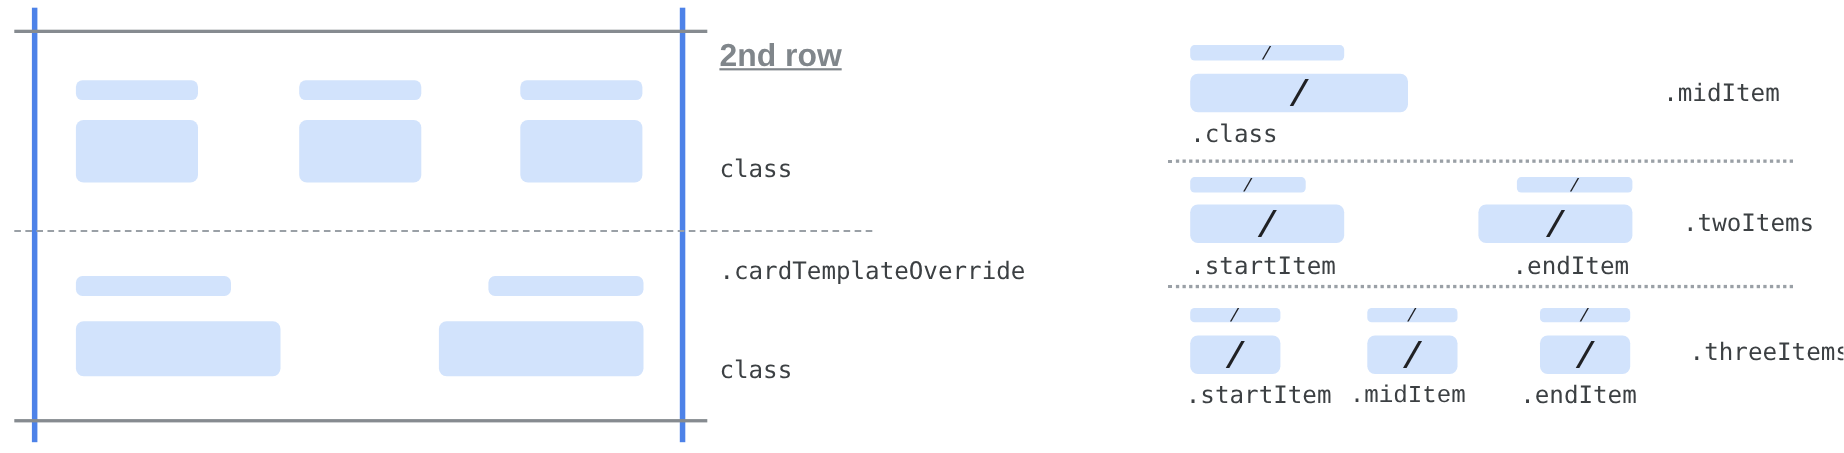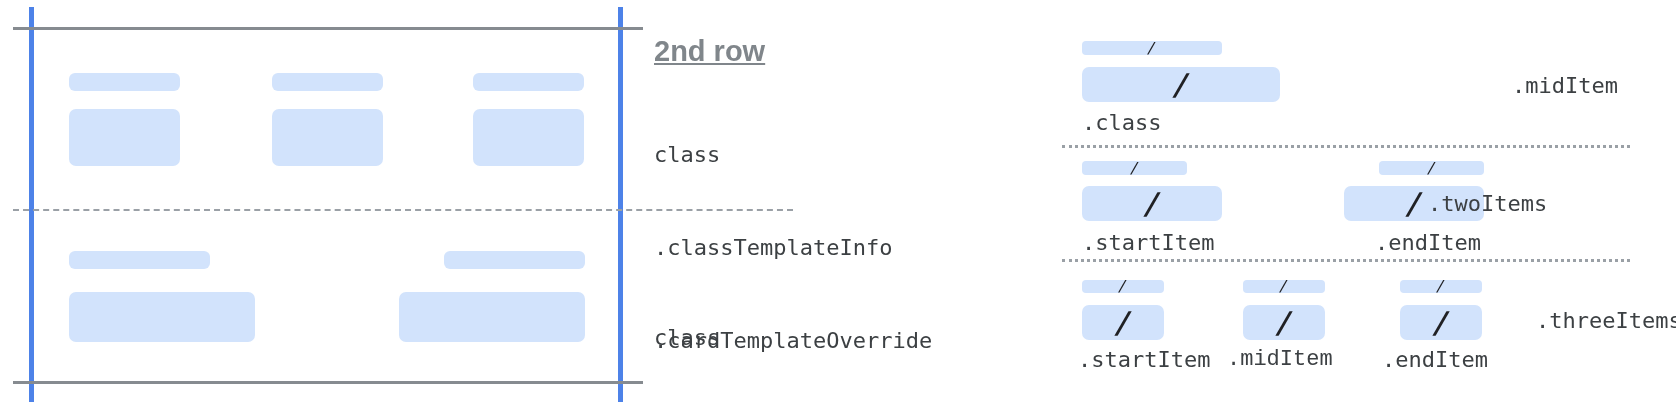--- a/index.html
+++ b/index.html
@@ -61,21 +61,20 @@
     <div class="bar big" style="left:69px;top:292px;width:186px;height:50px;"></div>
     <div class="bar" style="left:444px;top:251px;width:141px;height:18px;"></div>
     <div class="bar big" style="left:399px;top:292px;width:186px;height:50px;"></div>
   </div>
 
   <div class="dashline" style="left:13px;top:209px;width:780px;"></div>
 
   <div class="heading" style="left:654px;top:36px;">2nd row</div>
   <div class="code" style="left:654px;top:77px;">
     <div>class</div>
-    <div>.classTemplateInfo</div>
     <div>.cardTemplateOverride</div>
     
   </div>
 
   <div class="code" style="left:654px;top:260px;">
     <div>class</div>
     
     
     
   </div>
@@ -101,21 +100,21 @@
       <span class="slash lg">/</span>
     </div>
     <div class="bar" style="left:1379px;top:161px;width:105px;height:14px;border-radius:4px;">
       <span class="slash sm">/</span>
     </div>
     <div class="bar big" style="left:1344px;top:186px;width:140px;height:35px;">
       <span class="slash lg">/</span>
     </div>
     <div class="mono-label" style="left:1082px;top:232px;">.startItem</div>
     <div class="mono-label" style="left:1375px;top:232px;">.endItem</div>
-    <div class="mono-label" style="left:1428px;top:193px;text-align:right;">.twoItems</div>
+    <div class="mono-label" style="left:1530px;top:193px;text-align:right;">.twoItems</div>
   </div>
 
   <div class="dotline" style="left:1062px;top:259px;width:568px;"></div>
 
   <div>
     <div class="bar" style="left:1082px;top:280px;width:82px;height:13px;border-radius:4px;">
       <span class="slash sm">/</span>
     </div>
     <div class="bar big" style="left:1082px;top:305px;width:82px;height:35px;">
       <span class="slash lg">/</span>

